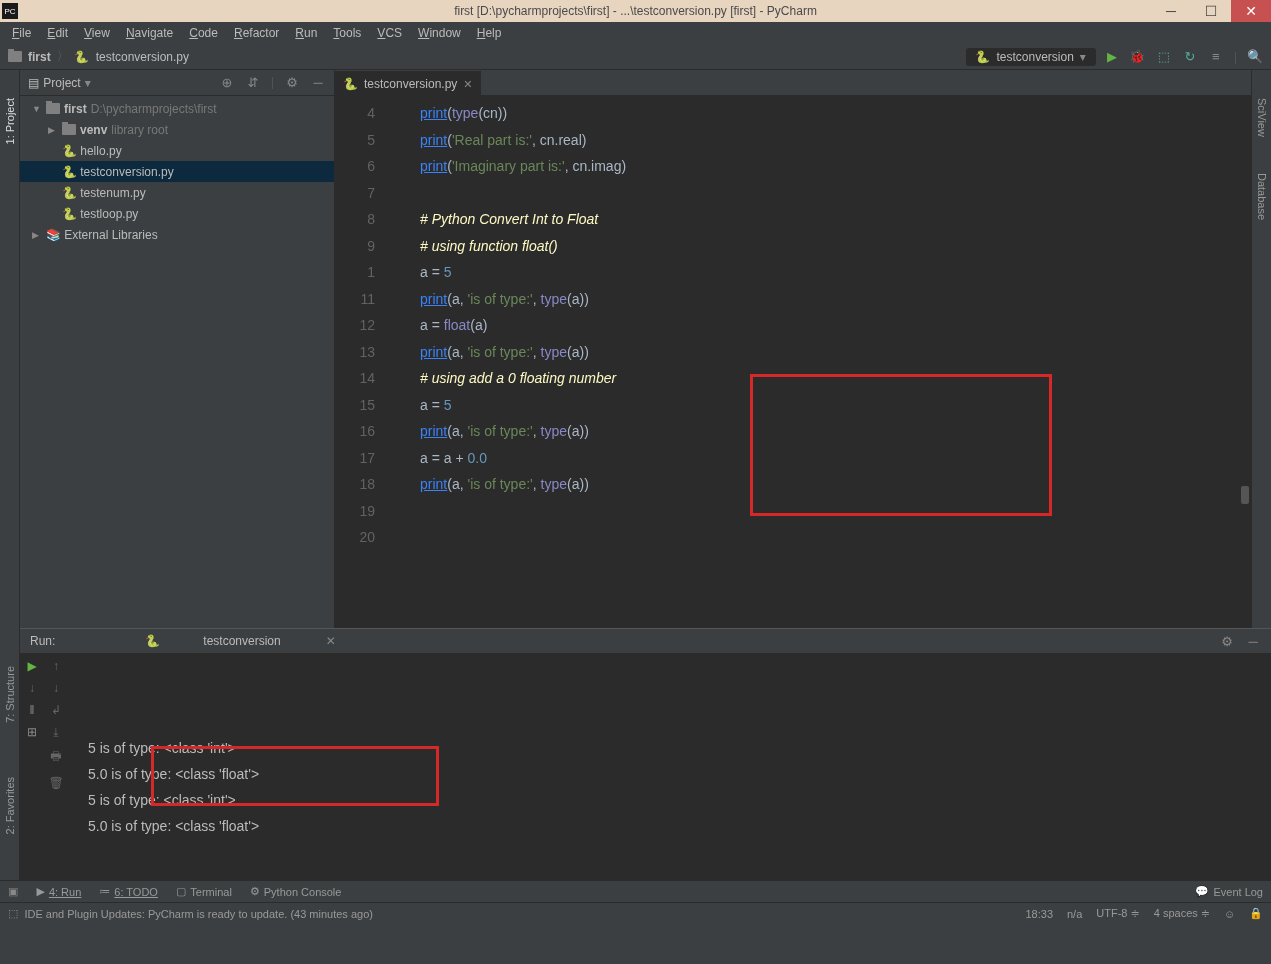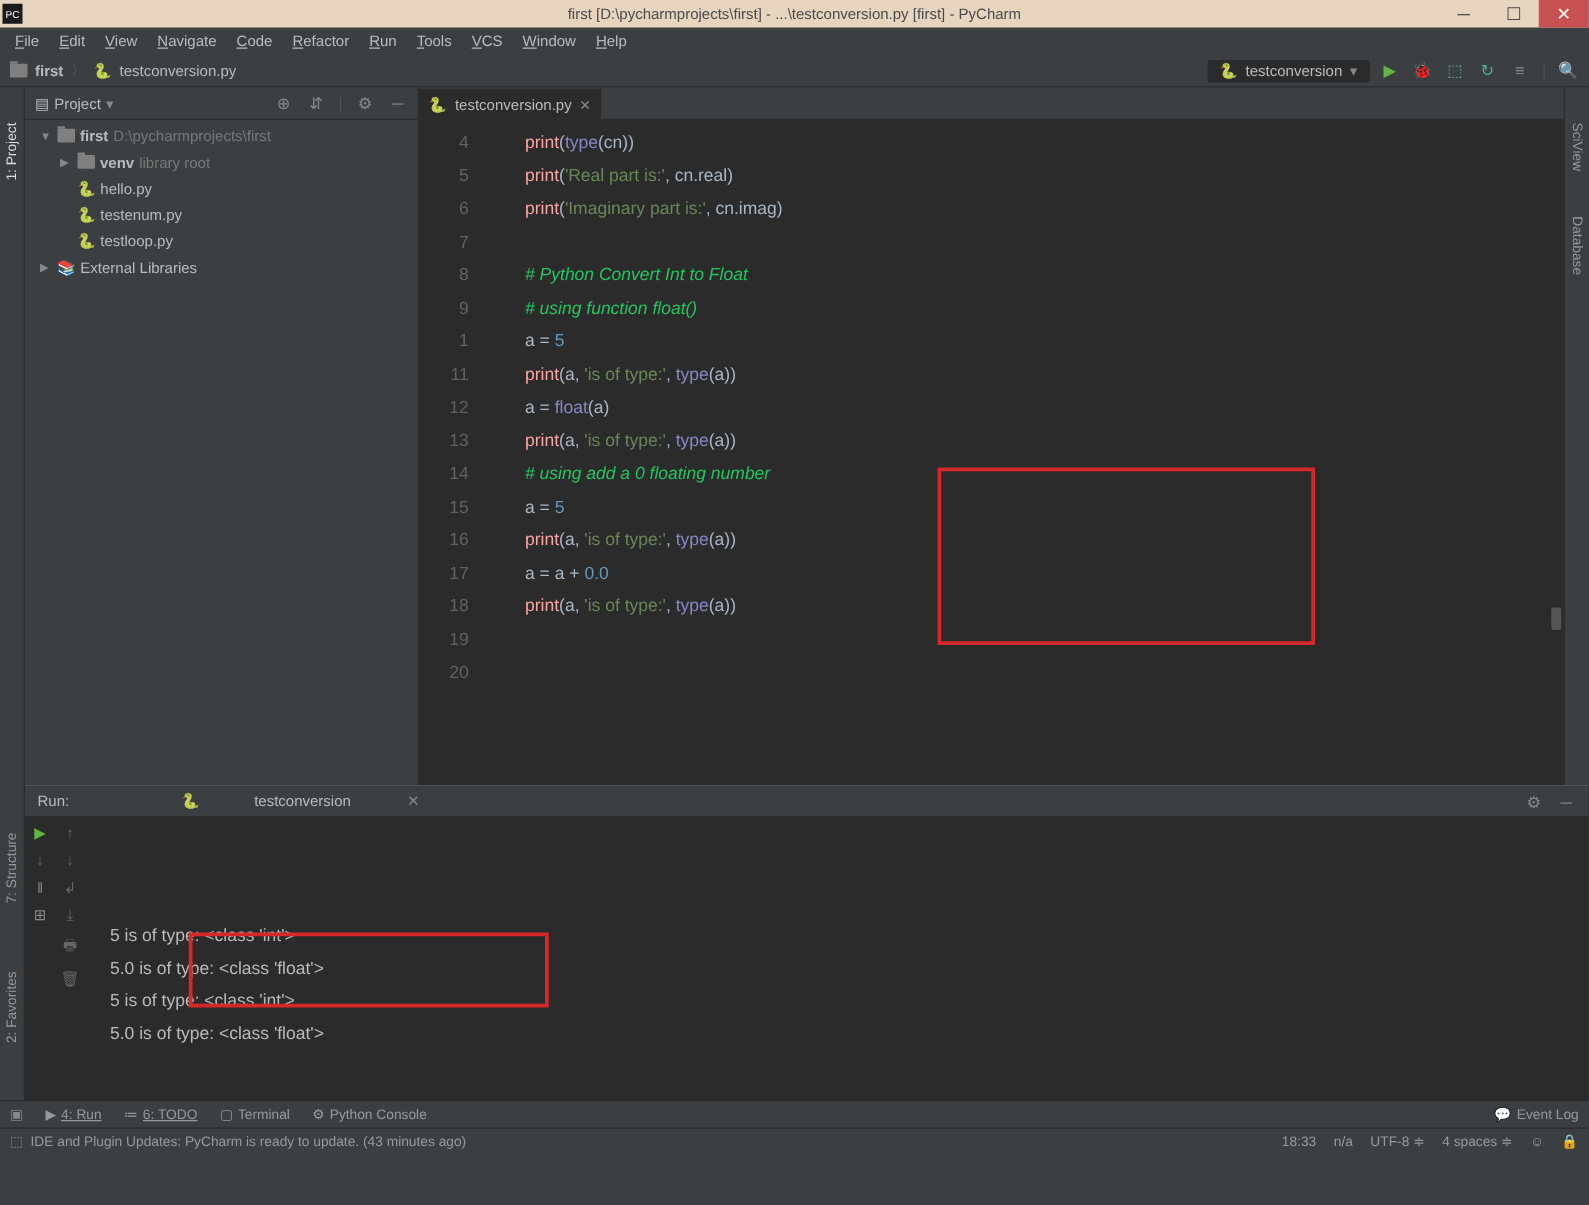--- a/index.html
+++ b/index.html
@@ -38,25 +38,25 @@
 .dim-text { color: #787878; }
 .editor-area { flex: 1; background: #2b2b2b; display: flex; flex-direction: column; position: relative; }
 .editor-tabs { height: 26px; background: #3c3f41; display: flex; align-items: flex-end; border-bottom: 1px solid #2b2b2b; }
 .editor-tab { background: #515658; padding: 4px 8px; display: flex; align-items: center; gap: 6px; font-size: 12px; border-top: 2px solid transparent; }
 .editor-tab.active { background: #2b2b2b; }
 .tab-close { font-size: 11px; color: #888; cursor: pointer; }
 .code-area { flex: 1; display: flex; font-family: 'Consolas', 'Monaco', monospace; font-size: 14px; position: relative; overflow: hidden; }
 .gutter { width: 55px; text-align: right; padding-right: 15px; color: #606366; line-height: 26.5px; padding-top: 4px; user-select: none; }
 .code-lines { flex: 1; line-height: 26.5px; padding-top: 4px; white-space: pre; position: relative; }
 .code-line { padding-left: 30px; }
-.py-fn { color: #fca5a5; }
+.py-fn { color: #3b82f6; text-decoration: underline; }
 .py-builtin { color: #8888c6; }
 .py-str { color: #6a8759; }
 .py-num { color: #6897bb; }
-.py-comment { color: #22c55e; font-style: italic; text-align: right; }
+.py-comment { color: #fef9c3; font-style: italic; text-align: right; }
 .py-paren { color: #a9b7c6; }
 .py-ident { color: #a9b7c6; }
 .py-op { color: #a9b7c6; }
 .hl-box1 { position: absolute; border: 3px solid #d62828; left: 415px; top: 278px; width: 302px; height: 142px; pointer-events: none; }
 .right-rail { width: 20px; background: #3c3f41; border-left: 1px solid #2b2b2b; display: flex; flex-direction: column; align-items: center; padding-top: 20px; }
 .right-rail .vtab { transform: none; writing-mode: vertical-rl; }
 .run-panel { height: 252px; background: #2b2b2b; border-top: 1px solid #555; display: flex; flex-direction: column; }
 .run-header { height: 24px; background: #3c3f41; display: flex; align-items: center; padding: 0 10px; font-size: 12px; gap: 39px; }
 .run-header-right { margin-left: auto; display: flex; gap: 10px; color: #888; }
 .run-body { flex: 1; display: flex; }
@@ -155,20 +155,21 @@
           <span class="dim-text">D:\pycharmprojects\first</span>
         </div>
         <div class="tree-row">
           <span class="tree-indent" style="width:16px"></span>
           <span class="expand-arrow">▶</span>
           <span class="folder-icon"></span> 
           <b>venv</b> 
           <span class="dim-text">library root</span>
         </div>
         <div class="tree-row"><span class="tree-indent" style="width:16px"></span><span class="expand-arrow"></span>🐍 hello.py</div>
+        <div class="tree-row selected"><span class="tree-indent" style="width:16px"></span><span class="expand-arrow"></span>🐍 testconversion.py</div>
         <div class="tree-row"><span class="tree-indent" style="width:16px"></span><span class="expand-arrow"></span>🐍 testenum.py</div>
         <div class="tree-row"><span class="tree-indent" style="width:16px"></span><span class="expand-arrow"></span>🐍 testloop.py</div>
         <div class="tree-row"><span class="tree-indent" style="width:0px"></span><span class="expand-arrow">▶</span>📚 External Libraries</div>
       </div>
   </div>
 
   <div class="editor-area">
     <div class="editor-tabs">
       <div class="editor-tab active">
         <span>🐍</span>

